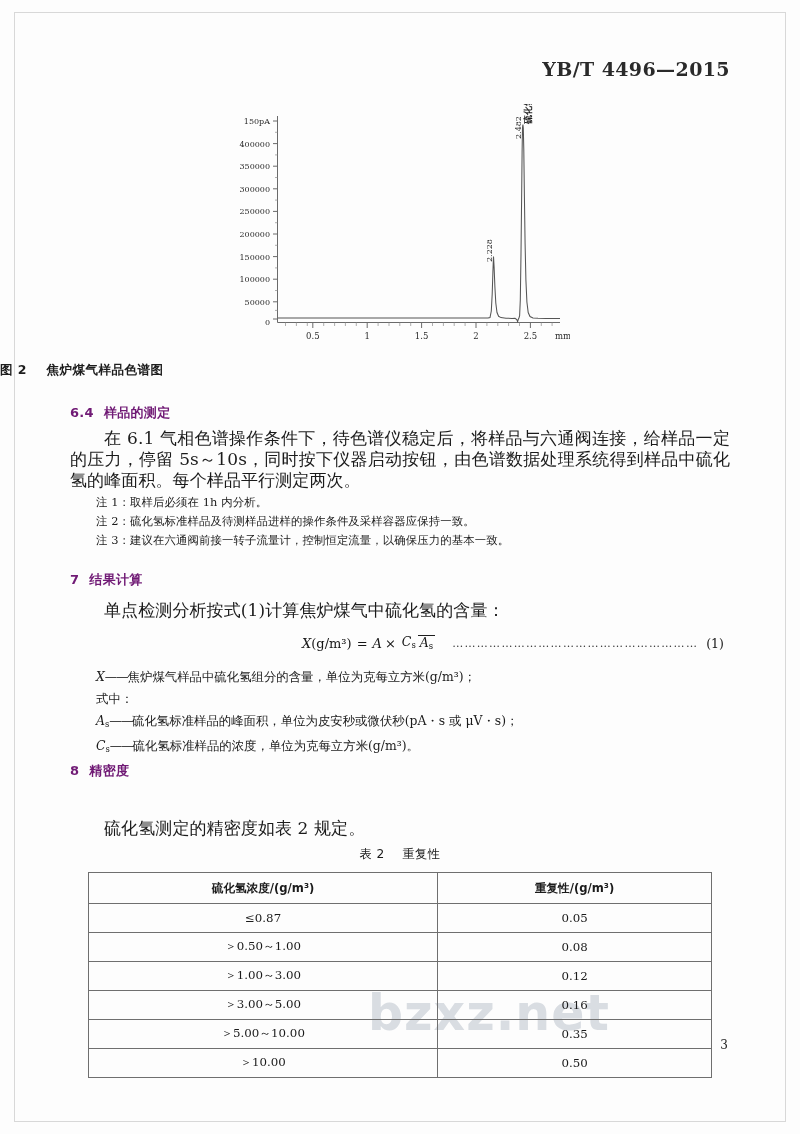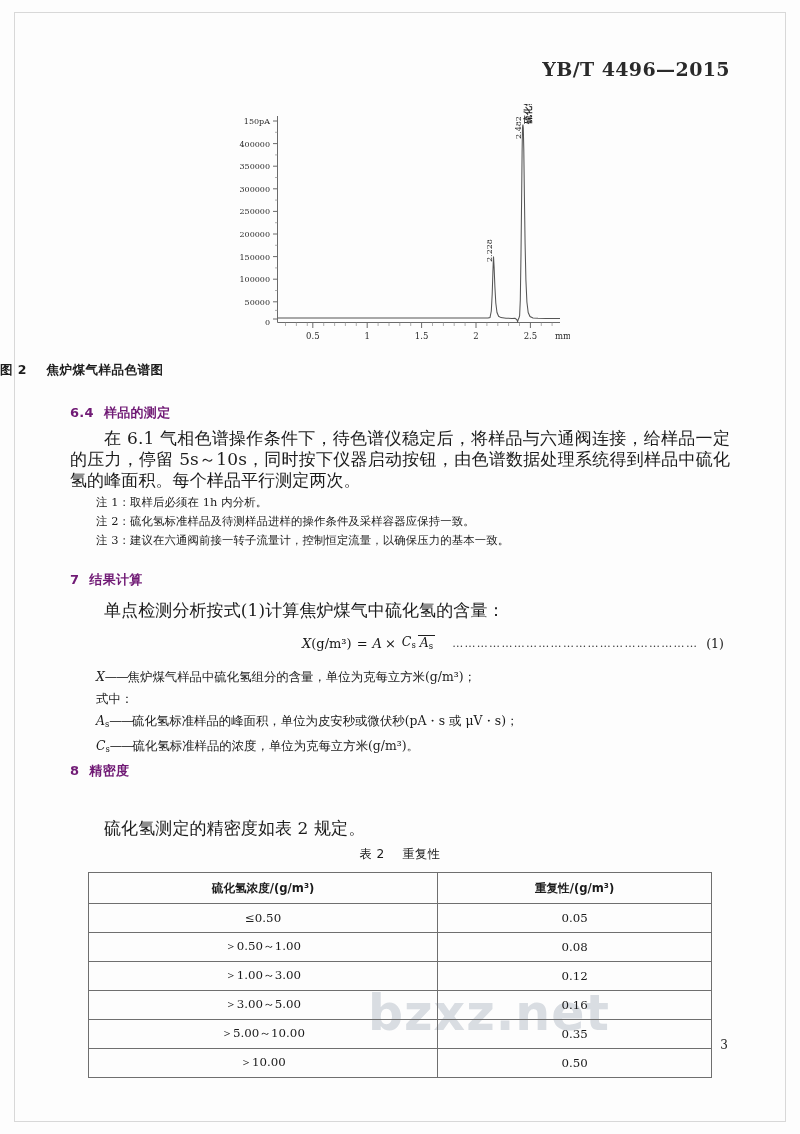--- a/index.html
+++ b/index.html
@@ -409,21 +409,21 @@
 
     <table class="rep">
       <thead>
         <tr>
           <th>硫化氢浓度/(g/m³)</th>
           <th>重复性/(g/m³)</th>
         </tr>
       </thead>
       <tbody>
         <tr>
-          <td>≤0.50</td>
+          <td>≤0.87</td>
           <td class="val">0.05</td>
         </tr>
         <tr>
           <td>＞0.50～1.00</td>
           <td class="val">0.08</td>
         </tr>
         <tr>
           <td>＞1.00～3.00</td>
           <td class="val">0.12</td>
         </tr>

